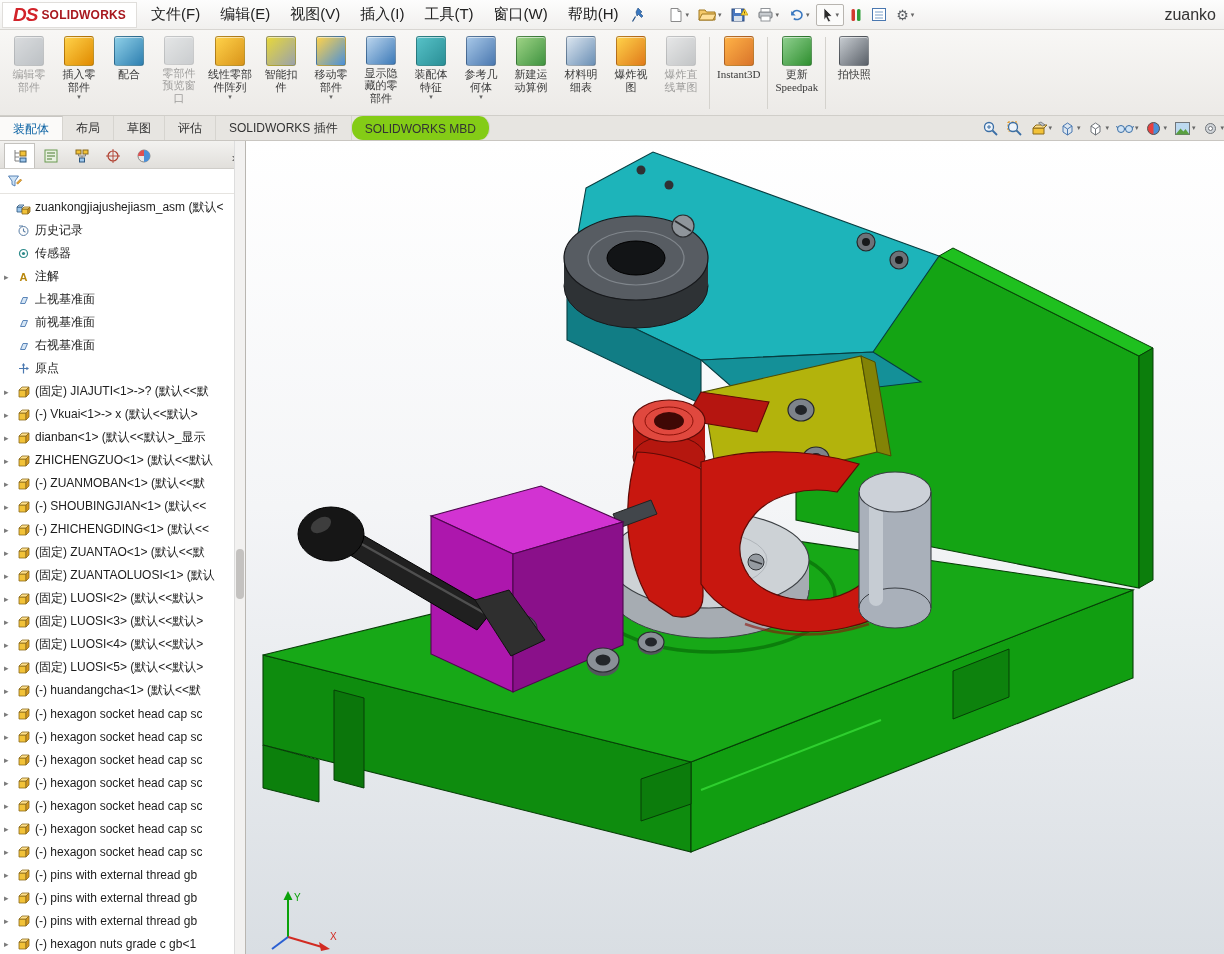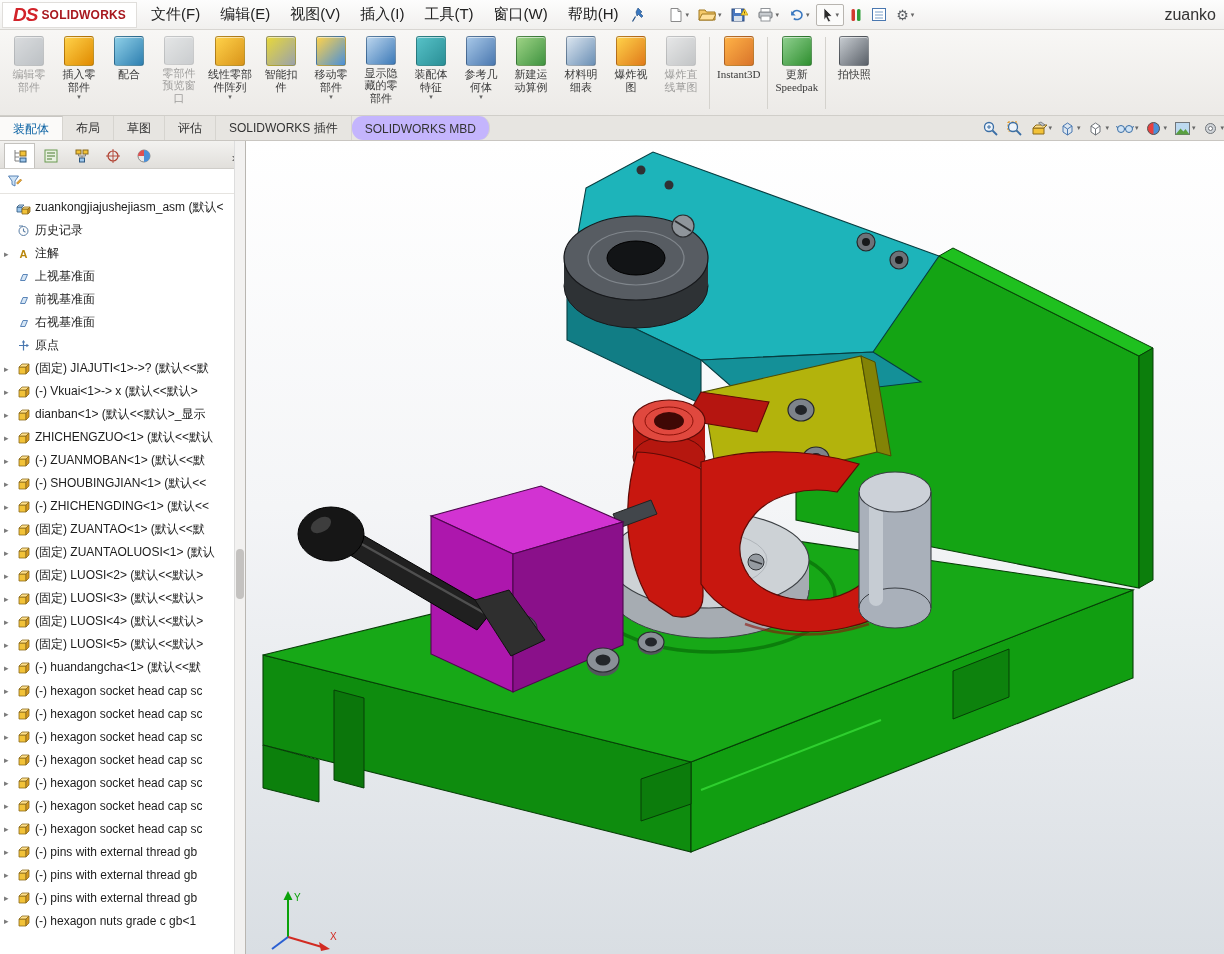--- a/index.html
+++ b/index.html
@@ -25,21 +25,21 @@
   .rbtn.disabled { opacity:.45; filter:grayscale(.6); }
   .ricon { width:30px; height:30px; border-radius:3px; border:1px solid rgba(0,0,0,.22); box-shadow:inset 0 1px 0 rgba(255,255,255,.55); margin-bottom:2px; }
   .rlabel { text-align:center; font-size:11px; line-height:12.5px; color:#3a3a3a; }
   .rcaret { font-size:7px; color:#666; line-height:7px; margin-top:1px; }
   .rsep { width:1px; background:#d4d2cd; margin:5px 3px; }
 
   
   .tabbar { height:25px; background:#e7e5e1; border-bottom:1px solid #c9c6c1; display:flex; align-items:stretch; overflow:hidden; }
   .tab { font-size:12px; color:#333; padding:5px 13px 4px; border-right:1px solid #d6d4cf; display:flex; align-items:center; white-space:nowrap; }
   .tab.active { background:#fbfaf9; color:#0b62a4; border-top:1px solid #c8c6c2; }
-  .tab.shaded { background:#c4b5fd;border-radius:11px; }
+  .tab.shaded { background:#84cc16;border-radius:11px; }
   .viewbar { margin-left:auto; display:flex; align-items:center; gap:7px; padding:0 0 0 8px; }
   .vbtn { display:flex; align-items:center; gap:1px; }
 
   
   .main { display:flex; height:813px; position:relative; }
   .panel { width:246px; background:#fff; border-right:1px solid #b9b6b1; display:flex; flex-direction:column; position:relative; }
   .panel-tabs { height:28px; background:linear-gradient(#f3f2f0,#e1dfdb); border-bottom:1px solid #cfcdc9; display:flex; align-items:flex-end; padding:2px 2px 0 4px; }
   .ptab { width:31px; height:25px; display:flex; align-items:center; justify-content:center; border:1px solid transparent; border-bottom:none; }
   .ptab.active { background:#fff; border-color:#c4c2be; }
   .ptab-more { margin-left:auto; font-size:13px; color:#555; padding:0 7px 3px 0; }
@@ -411,20 +411,30 @@
         <div class="trow">
           <span class="arrow"></span>
           <span class="ic">
             <svg width="13" height="13">
               <circle cx="6.5" cy="7" r="4.5" fill="#fdfdfd" stroke="#5b7fa6"></circle>
               <path d="M6.5 4.5V7l2 1.2" stroke="#5b7fa6" fill="none" stroke-width="1.1"></path>
               <path d="M2 2h4" stroke="#5b7fa6"></path>
             </svg>
           </span>
           <span class="tlabel">历史记录</span>
+        </div>
+        <div class="trow">
+          <span class="arrow"></span>
+          <span class="ic">
+            <svg width="13" height="13">
+              <circle cx="6.5" cy="6.5" r="4" fill="none" stroke="#2e8b8b" stroke-width="1.2"></circle>
+              <circle cx="6.5" cy="6.5" r="1.6" fill="#2e8b8b"></circle>
+            </svg>
+          </span>
+          <span class="tlabel">传感器</span>
         </div>
         <div class="trow">
           <span class="arrow">▸</span>
           <span class="ic">
             <svg width="13" height="13">
               <text x="2.5" y="11" font-size="11" font-family="Liberation Sans,sans-serif" font-weight="bold" fill="#b8860b">A</text>
             </svg>
           </span>
           <span class="tlabel">注解</span>
         </div>

